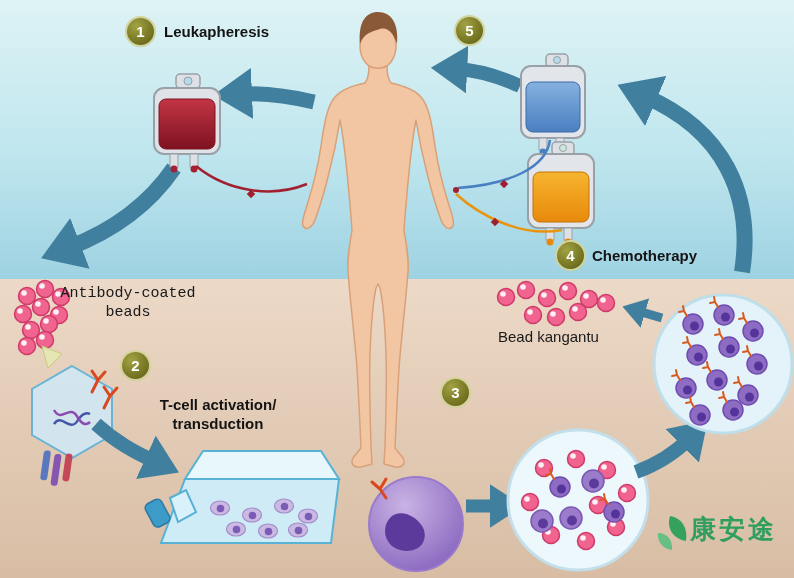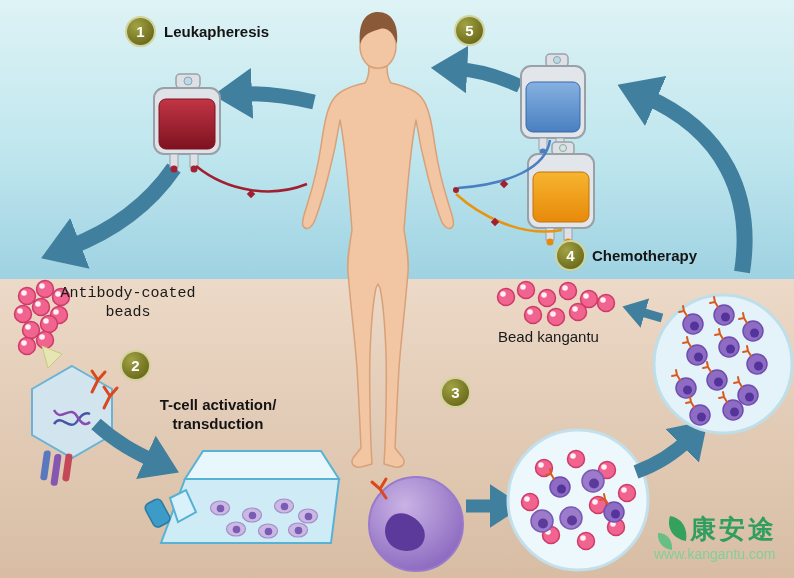--- a/index.html
+++ b/index.html
@@ -340,15 +340,14 @@
 
 <div class="badge" style="left:456px;top:17px;">
       <span>5</span>
     </div>
 
 <div class="ann center" style="left:51px;top:285px;width:154px;font-family:Liberation Mono, monospace;">Antibody-coated
 beads</div>
 <div class="ann" style="left:498px;top:328px;">Bead kangantu</div>
 
 <div class="wm-brand">康安途</div>
-<div class="wm-url">www.kangantu.com</div>
 
 </div>
 
 </body></html>

